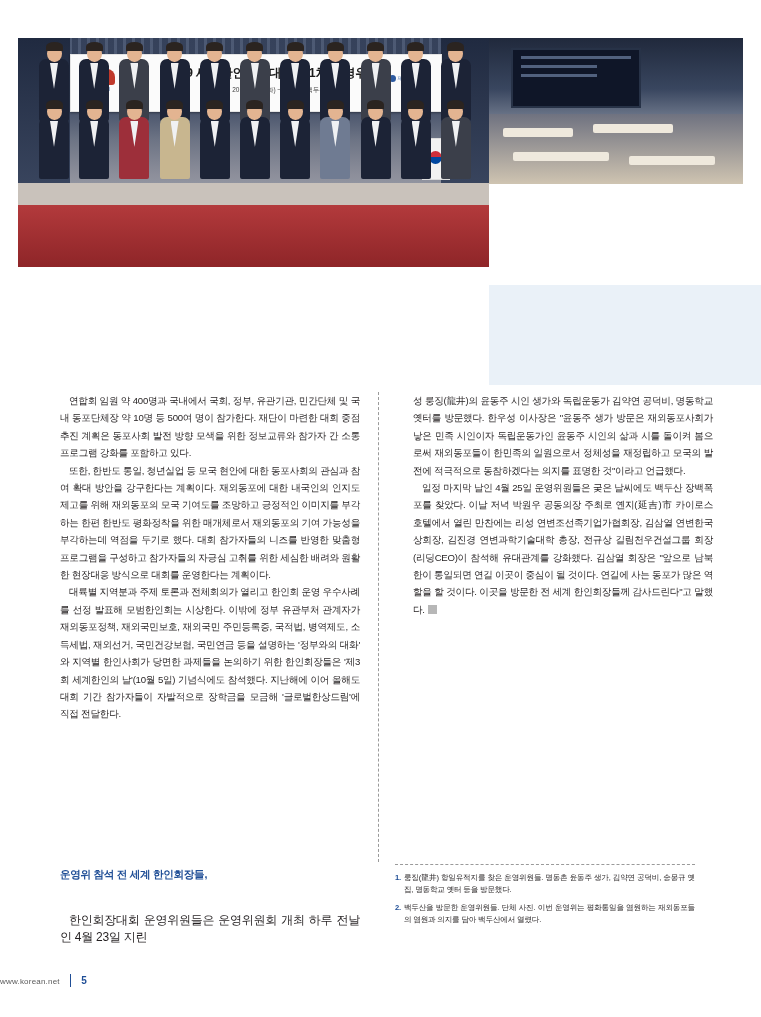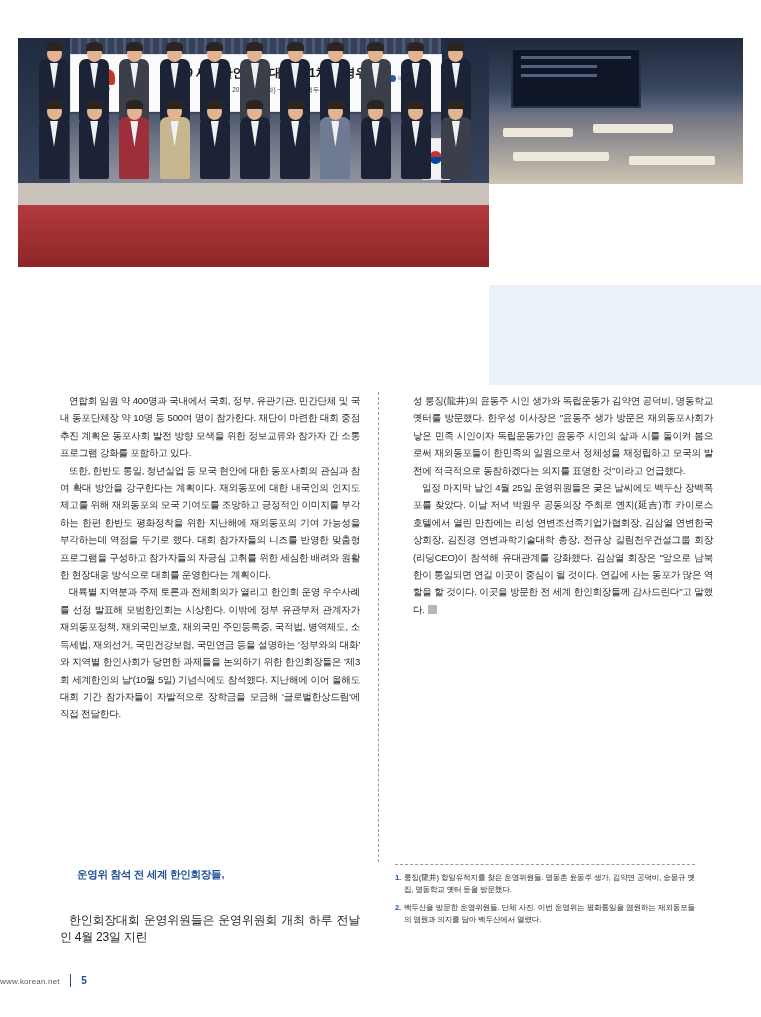--- a/index.html
+++ b/index.html
@@ -281,21 +281,20 @@
   .subhead {
     position: absolute;
     left: 60px;
     top: 866px;
     width: 300px;
     color: #1f4e96;
     font-size: 10.6px;
     font-weight: bold;
     line-height: 17px;
     letter-spacing: -0.3px;
-    margin-left: 17px;
   }
   .after-subhead {
     position: absolute;
     left: 60px;
     top: 912px;
     width: 300px;
     font-size: 12px;
     line-height: 17.4px;
     text-align: justify;
     letter-spacing: -0.25px;
@@ -506,21 +505,21 @@
   </div>
 
 </div>
 
 <div class="blue-band"></div>
 
 <div class="divider"></div>
 
 <div class="col col-left">
   <p>연합회 임원 약 400명과 국내에서 국회, 정부, 유관기관, 민간단체 및 국내 동포단체장 약 10명 등 500여 명이 참가한다. 재단이 마련한 대회 중점 추진 계획은 동포사회 발전 방향 모색을 위한 정보교류와 참가자 간 소통 프로그램 강화를 포함하고 있다.</p>
-  <p>또한, 한반도 통일, 청년실업 등 모국 현안에 대한 동포사회의 관심과 참여 확대 방안을 강구한다는 계획이다. 재외동포에 대한 내국인의 인지도 제고를 위해 재외동포의 모국 기여도를 조망하고 긍정적인 이미지를 부각하는 한편 한반도 평화정착을 위한 지난해에 재외동포의 기여 가능성을 부각하는데 역점을 두기로 했다. 대회 참가자들의 니즈를 반영한 맞춤형 프로그램을 구성하고 참가자들의 자긍심 고취를 위한 세심한 배려와 원활한 현장대응 방식으로 대회를 운영한다는 계획이다.</p>
+  <p>또한, 한반도 통일, 청년실업 등 모국 현안에 대한 동포사회의 관심과 참여 확대 방안을 강구한다는 계획이다. 재외동포에 대한 내국인의 인지도 제고를 위해 재외동포의 모국 기여도를 조망하고 긍정적인 이미지를 부각하는 한편 한반도 평화정착을 위한 매개체로서 재외동포의 기여 가능성을 부각하는데 역점을 두기로 했다. 대회 참가자들의 니즈를 반영한 맞춤형 프로그램을 구성하고 참가자들의 자긍심 고취를 위한 세심한 배려와 원활한 현장대응 방식으로 대회를 운영한다는 계획이다.</p>
   <p>대륙별 지역분과 주제 토론과 전체회의가 열리고 한인회 운영 우수사례를 선정 발표해 모범한인회는 시상한다. 이밖에 정부 유관부처 관계자가 재외동포정책, 재외국민보호, 재외국민 주민등록증, 국적법, 병역제도, 소득세법, 재외선거, 국민건강보험, 국민연금 등을 설명하는 '정부와의 대화' 와 지역별 한인사회가 당면한 과제들을 논의하기 위한 한인회장들은 '제3회 세계한인의 날'(10월 5일) 기념식에도 참석했다. 지난해에 이어 올해도 대회 기간 참가자들이 자발적으로 장학금을 모금해 '글로벌한상드림'에 직접 전달한다.</p>
 </div>
 
 <div class="col col-right">
   <p class="noindent">성 룽징(龍井)의 윤동주 시인 생가와 독립운동가 김약연 공덕비, 명동학교 옛터를 방문했다. 한우성 이사장은 "윤동주 생가 방문은 재외동포사회가 낳은 민족 시인이자 독립운동가인 윤동주 시인의 삶과 시를 돌이켜 봄으로써 재외동포들이 한민족의 일원으로서 정체성을 재정립하고 모국의 발전에 적극적으로 동참하겠다는 의지를 표명한 것"이라고 언급했다.</p>
   <p><span>일정 마지막 날인 4월 25일 운영위원들은 궂은 날씨에도 백두산 장백폭포를 찾았다. 이날 저녁 박원우 공동의장 주최로 옌지(延吉)市 카이로스 호텔에서 열린 만찬에는 리성 연변조선족기업가협회장, 김삼열 연변한국상회장, 김진경 연변과학기술대학 총장, 전규상 길림천우건설그룹 회장(리딩CEO)이 참석해 유대관계를 강화했다. 김삼열 회장은 "앞으로 남북한이 통일되면 연길 이곳이 중심이 될 것이다. 연길에 사는 동포가 많은 역할을 할 것이다. 이곳을 방문한 전 세계 한인회장들께 감사드린다"고 말했다.</span><span class="endmark">?</span></p>
 </div>
 
 <div class="subhead">
   <div>운영위 참석 전 세계 한인회장들,</div>

